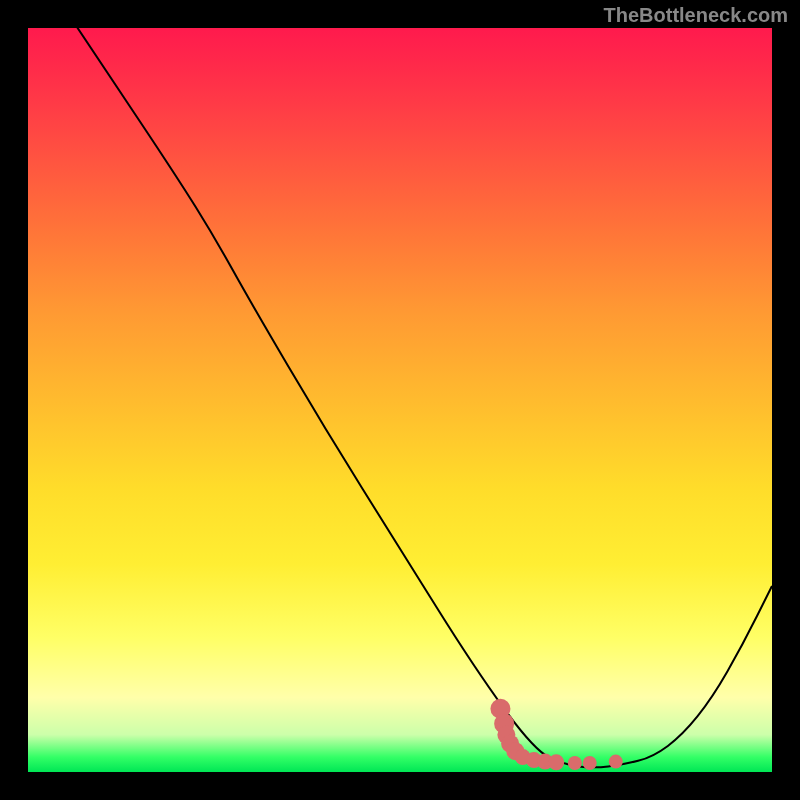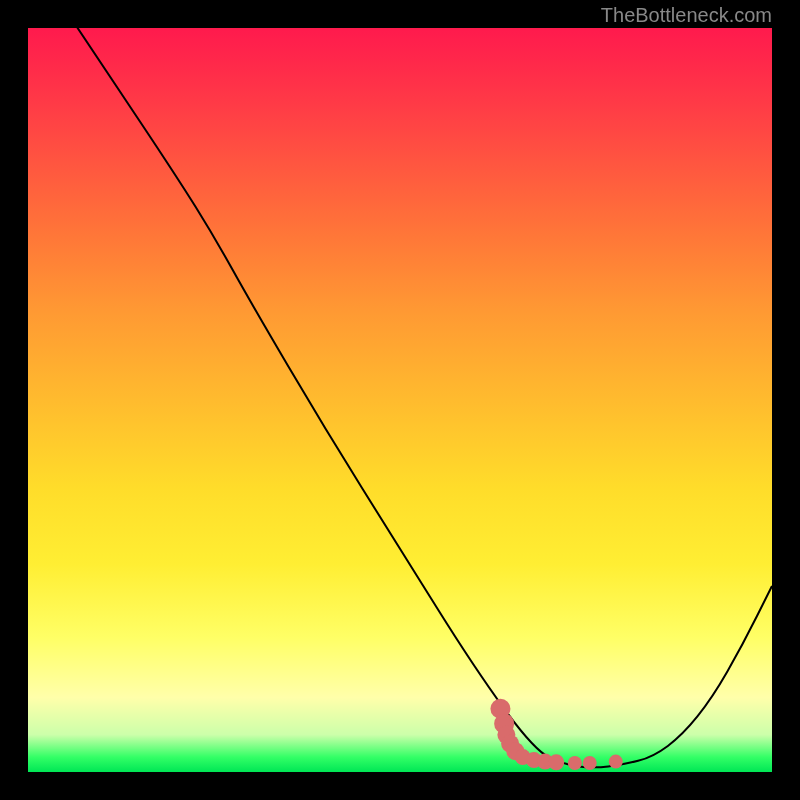--- a/index.html
+++ b/index.html
@@ -10,24 +10,24 @@
   body {
     width: 800px;
     height: 800px;
     background: #000;
     position: relative;
     font-family: Arial, sans-serif;
   }
   .watermark {
     position: absolute;
     top: 4px;
-    right: 28px;
+    right: 12px;
     color: #888;
     font-size: 20px;
-    font-weight: normal;
+    font-weight: bold;
     z-index: 10;
   }
   .plot-area {
     position: absolute;
     top: 28px;
     left: 28px;
     width: 744px;
     height: 744px;
     overflow: hidden;
   }

